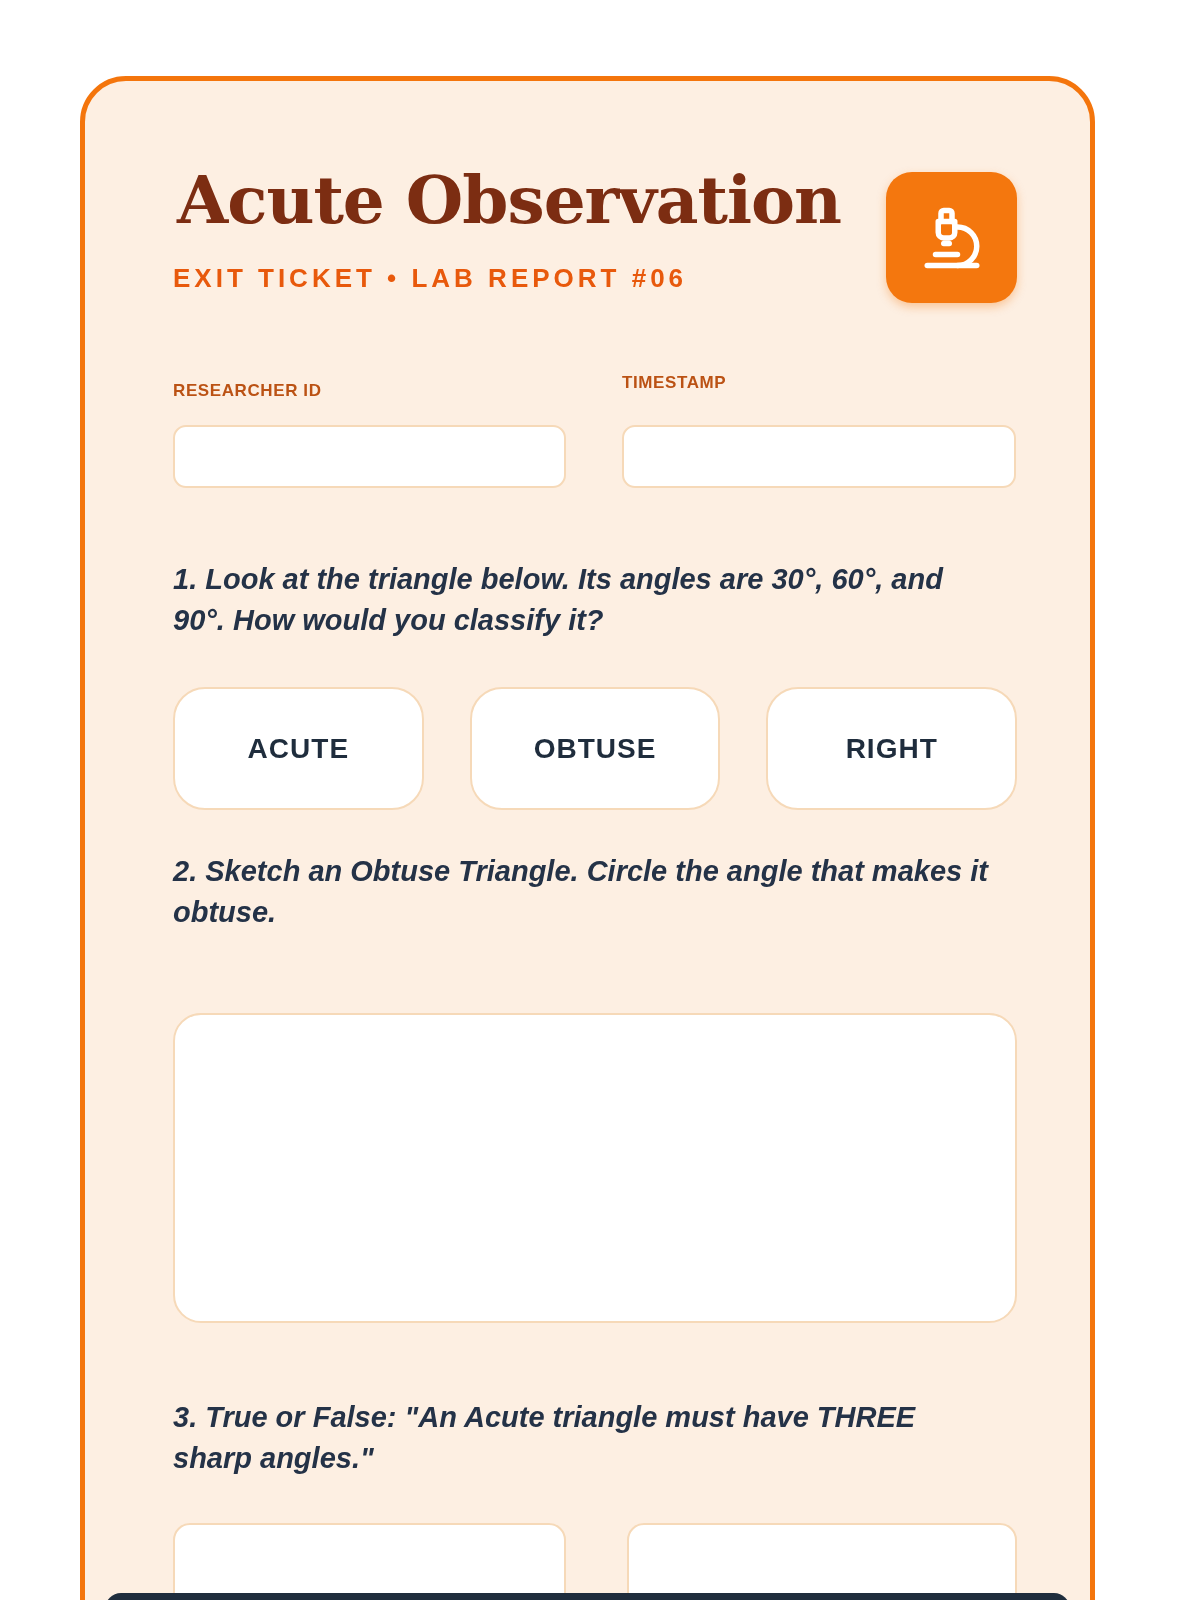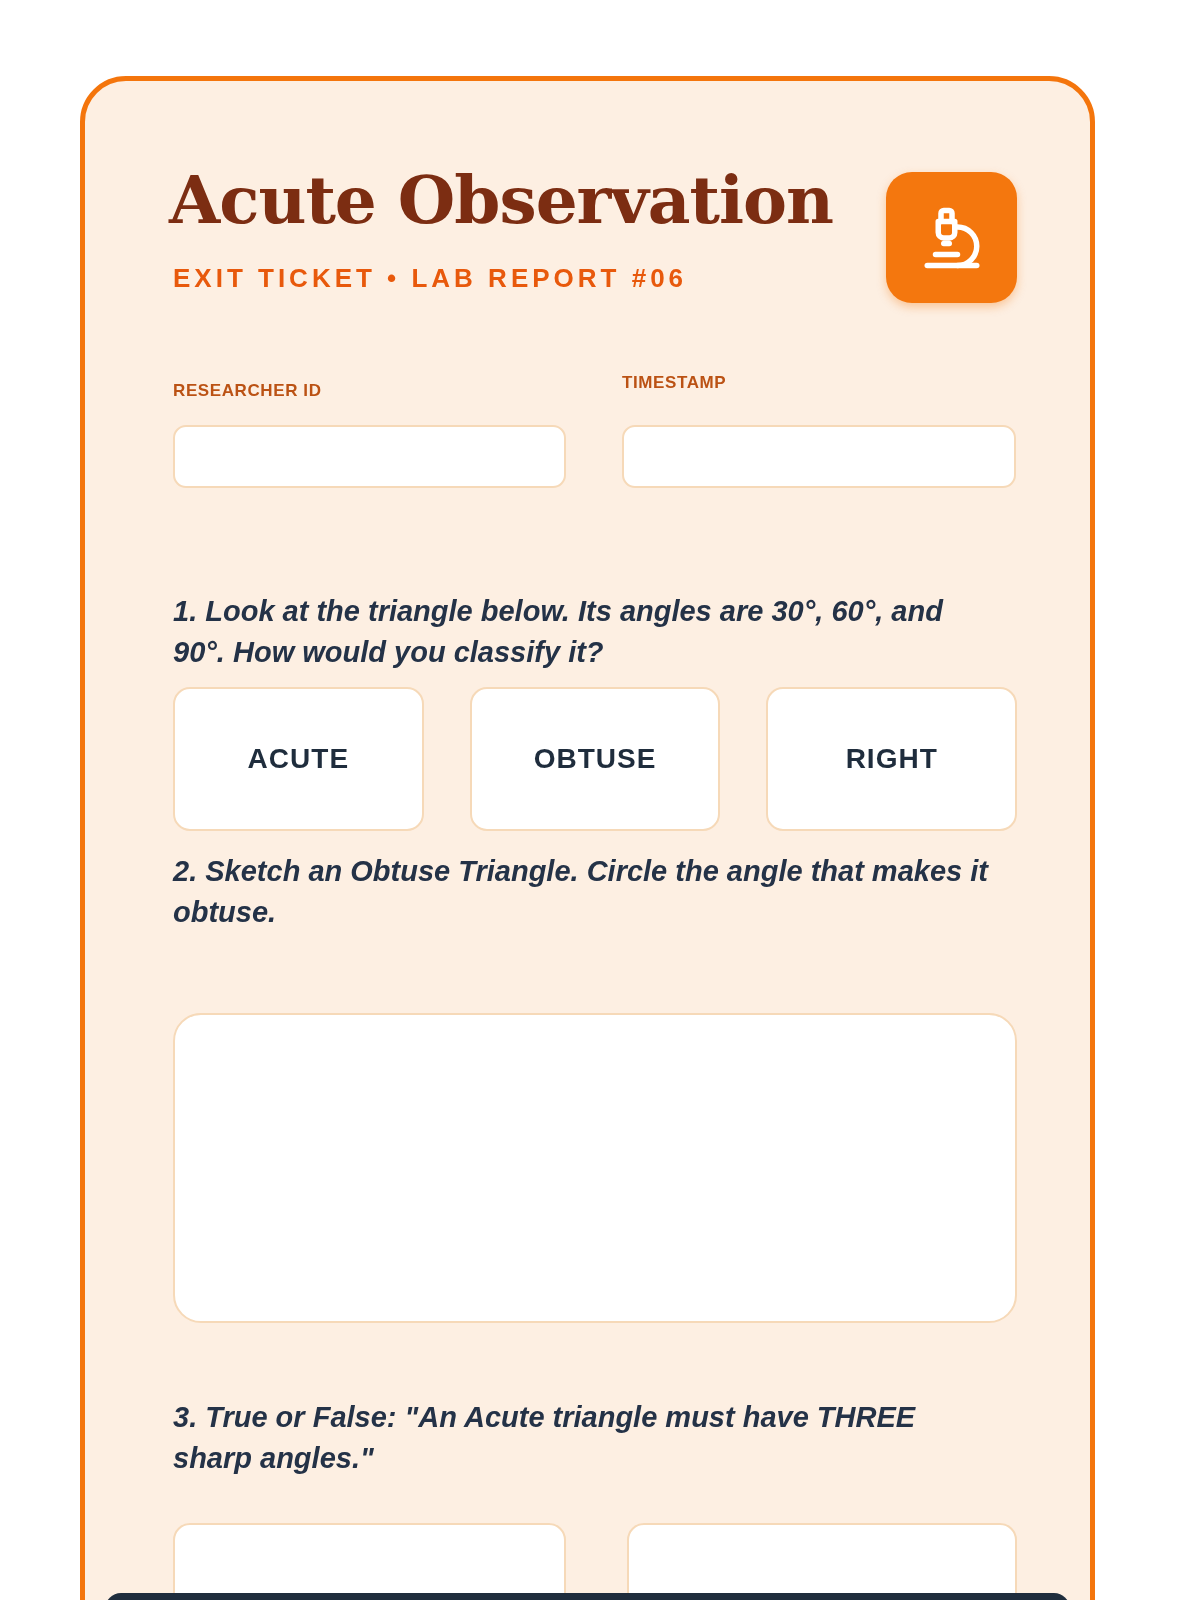--- a/index.html
+++ b/index.html
@@ -14,21 +14,21 @@
     position:absolute;
     left:80px; top:76px;
     width:1015px; height:1640px;
     background:#fdefe2;
     border:5px solid #f4750c;
     border-radius:46px;
   }
 
   
   .page-title {
-    position:absolute; left:84px; top:80px;
+    position:absolute; left:92px; top:80px;
     font-family:"DejaVu Serif", serif;
     font-weight:700;
     font-size:66px;
     letter-spacing:-1px;
     color:#7c2d12;
   }
   .page-subtitle {
     position:absolute; left:88px; top:182px;
     font-size:26px;
     font-weight:800;
@@ -73,36 +73,36 @@
   .question {
     position:absolute;
     left:88px;
     width:824px;
     font-size:29px;
     font-weight:700;
     font-style:italic;
     color:#243247;
     line-height:1.42;
   }
-  .q1 { top:478px;margin-top:32px; }
+  .q1 { top:478px; }
   .q2 { top:770px; }
   .q3 { top:1316px; }
 
   
   .options-row {
     position:absolute; left:88px; top:606px;
     width:844px;
     display:flex; gap:46px;
   }
   .option-btn {
     flex:1;
-    height:144px;
+    height:123px;
     background:#ffffff;
     border:2px solid #f6d9b8;
-    border-radius:17px;
+    border-radius:32px;
     display:flex; align-items:center; justify-content:center;
     font-family:"Liberation Sans", sans-serif;
     font-size:28px;
     font-weight:800;
     letter-spacing:1px;
     color:#1f2d3d;
     cursor:pointer;
   }
 
   

